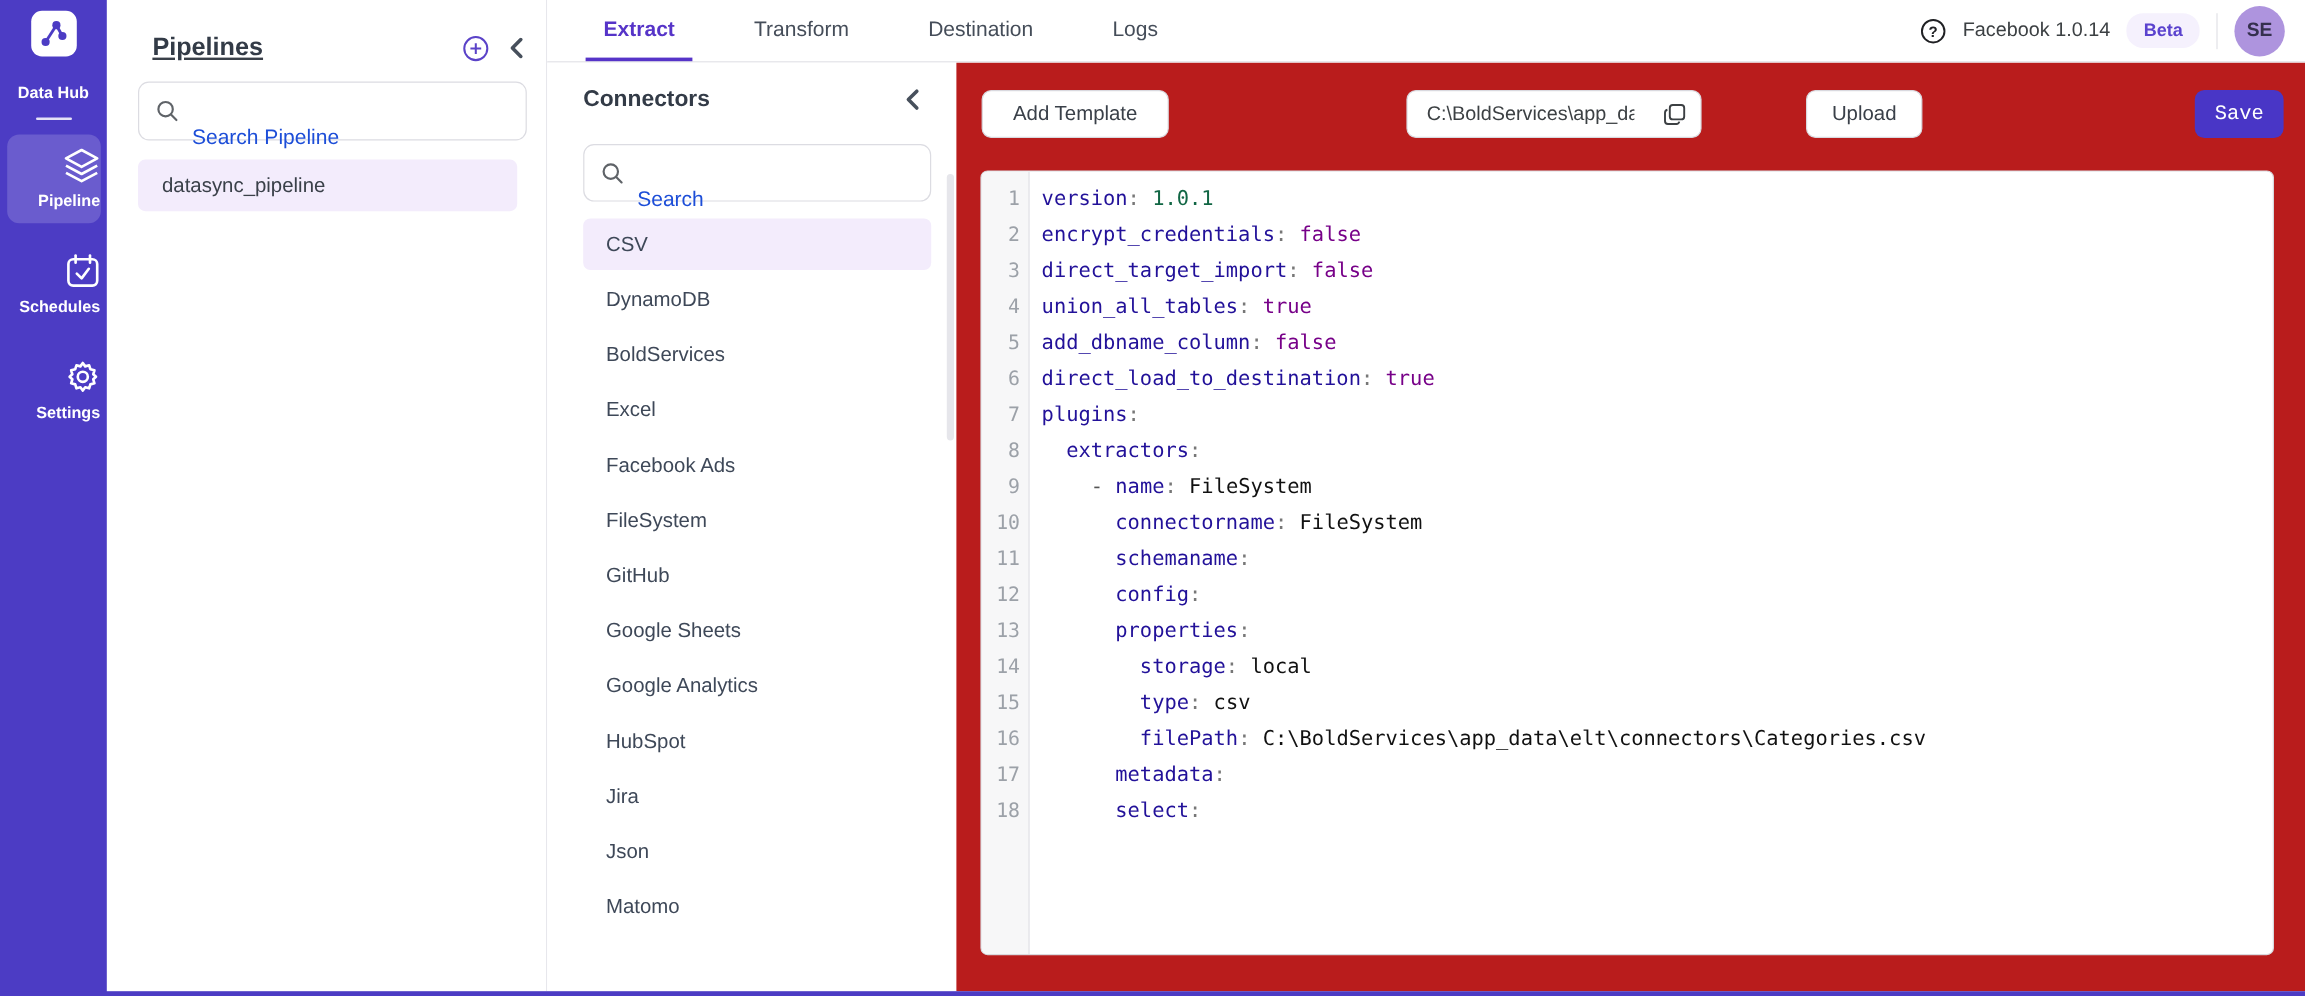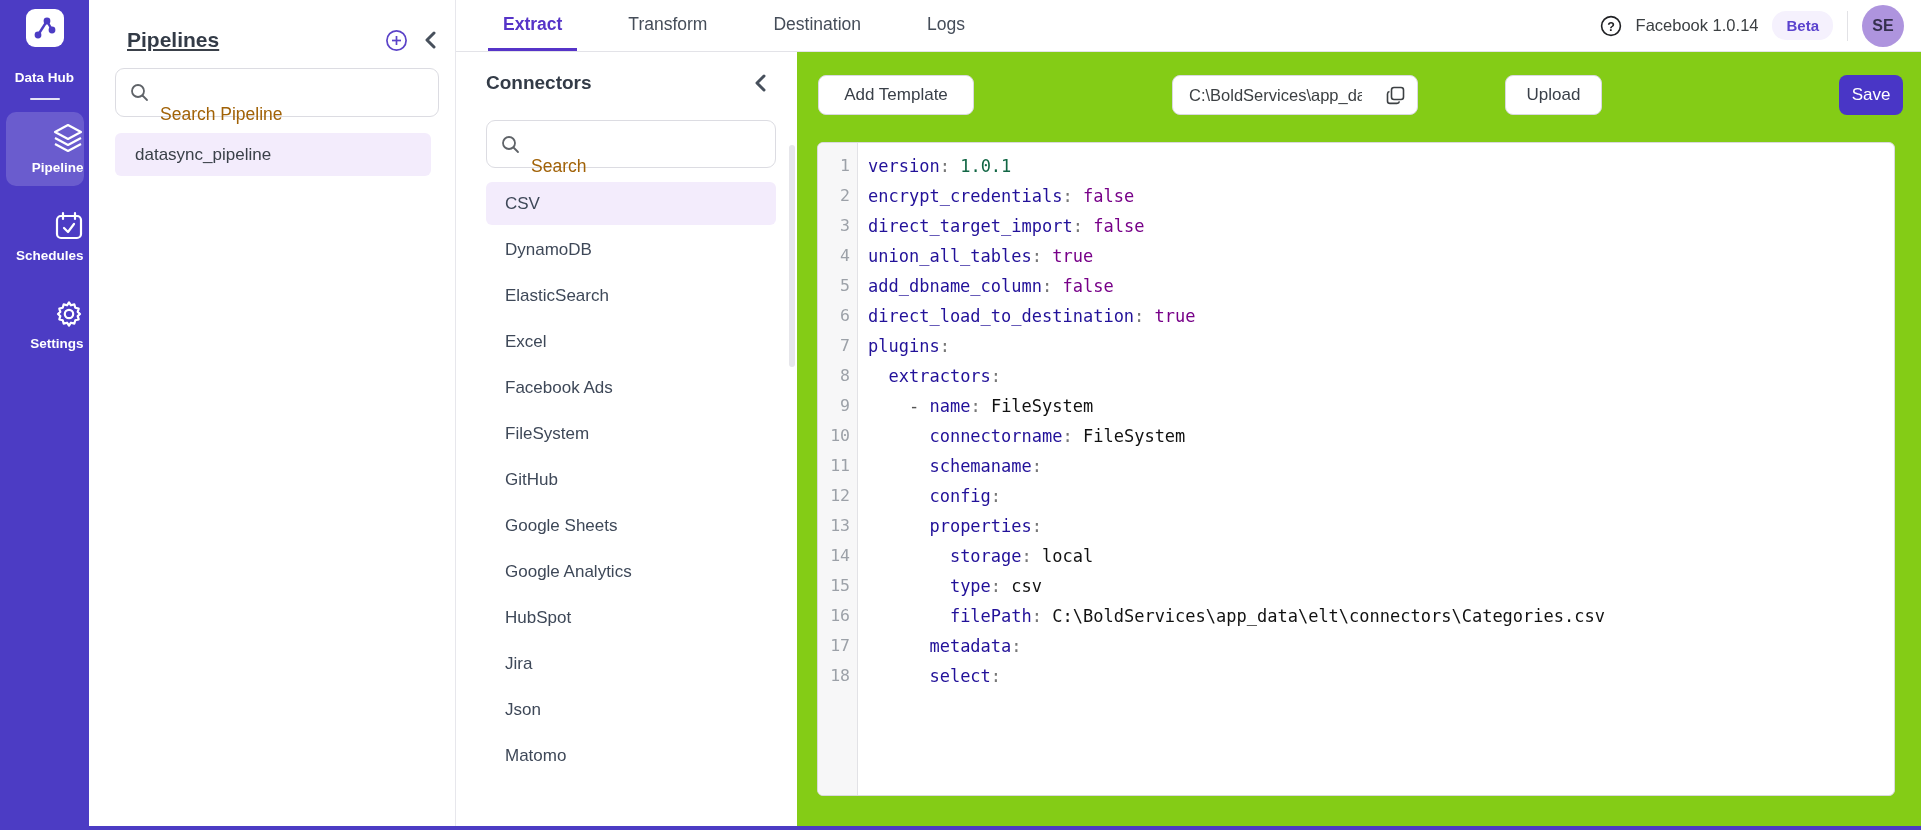--- a/index.html
+++ b/index.html
@@ -20,21 +20,21 @@
   .bottombar{position:absolute;left:0;bottom:0;width:1921px;height:4px;background:var(--sidebar);z-index:9;}
 
   
   .pipelines{position:absolute;left:89px;top:0;width:366px;height:826px;background:#fff;
              border-right:1px solid #E7E7EC;}
   .pipelines .hdr{position:absolute;top:28px;left:38px;right:18px;display:flex;align-items:center;text-decoration:underline;}
   .pipelines .hdr .title{font-size:21px;font-weight:bold;color:#333B47;}
   .pipelines .hdr .tools{margin-left:auto;display:flex;align-items:center;gap:16px;}
   .searchbox{display:flex;align-items:center;gap:11px;background:#fff;border:1px solid #DCDCE2;
              border-radius:9px;padding:0 14px;}
-  .searchbox .ph{color:#a16207;font-size:17.5px;margin-top:44px;}
+  .searchbox .ph{color:#1d4ed8;font-size:17.5px;margin-top:44px;}
   .pipelines .searchbox{position:absolute;left:26px;top:68px;width:294px;height:47px;}
   .pipe-item{position:absolute;left:26px;top:133px;width:296px;height:43px;border-radius:6px;
              background:var(--selection);display:flex;align-items:center;padding-left:20px;
              font-size:17px;color:#3A4049;cursor:pointer;}
 
   
   .topbar{position:absolute;left:456px;top:0;width:1465px;height:51px;background:#fff;
           border-bottom:1px solid #E3E3E8;display:flex;align-items:center;z-index:2;}
   .tabs{display:flex;height:51px;margin-left:32px;}
   .tab{padding:0 15px;margin-right:36px;display:flex;align-items:center;font-size:17.5px;
@@ -53,33 +53,33 @@
   .connectors .hdr{position:absolute;top:20px;left:30px;right:30px;display:flex;align-items:center;}
   .connectors .hdr .title{font-size:19px;font-weight:bold;color:#333B47;}
   .connectors .searchbox{position:absolute;left:30px;top:68px;width:260px;height:46px;}
   .conn-list{position:absolute;left:30px;top:130px;width:290px;display:flex;flex-direction:column;gap:3px;}
   .conn-item{height:43px;border-radius:6px;display:flex;align-items:center;padding-left:19px;
              font-size:17px;color:#3E4858;cursor:pointer;}
   .conn-item.active{background:var(--selection);}
   .conn-scrollbar{position:absolute;right:2px;top:93px;width:6px;height:222px;background:#E6E6EB;border-radius:3px;}
 
   
-  .main{position:absolute;left:797px;top:52px;width:1124px;height:774px;background:#84cc16;}
+  .main{position:absolute;left:797px;top:52px;width:1124px;height:774px;background:#b91c1c;}
   .btn{background:#fff;border:1px solid #D9D9DF;border-radius:8px;font-size:17px;color:#3A4049;
        display:flex;align-items:center;justify-content:center;cursor:pointer;box-sizing:border-box;
        font-family:"Liberation Sans",sans-serif;}
   .btn-add{position:absolute;left:21px;top:23px;width:156px;height:40px;}
   .pathbox{position:absolute;left:375px;top:23px;width:246px;height:40px;background:#fff;
            border:1px solid #D9D9DF;border-radius:8px;display:flex;align-items:center;
            padding:0 12px 0 16px;box-sizing:border-box;gap:24px;}
   .pathbox .pval{font-size:16.5px;color:#3C4043;white-space:nowrap;overflow:hidden;flex:1;}
   .btn-upload{position:absolute;left:708px;top:23px;width:97px;height:40px;}
-  .btn-save{position:absolute;right:18px;top:23px;width:64px;height:40px;background:var(--save);
+  .btn-save{position:absolute;right:18px;top:23px;width:74px;height:40px;background:var(--save);
             border:none;border-radius:8px;color:#fff;font-size:17px;display:flex;align-items:center;
-            justify-content:center;cursor:pointer;font-family:Liberation Sans, sans-serif;}
+            justify-content:center;cursor:pointer;font-family:Liberation Mono, monospace;}
 
   
   .editor{position:absolute;left:20px;top:90px;width:1078px;height:654px;background:#fff;
           border:1px solid #D9D9DE;border-radius:6px;display:flex;overflow:hidden;box-sizing:border-box;}
   .gutter{width:40px;background:#F7F7F8;border-right:1px solid #E2E2E6;padding:8px 0 0 0;
           font-family:"DejaVu Sans Mono",monospace;font-size:16.5px;color:#9CA1A8;
           display:flex;flex-direction:column;align-items:flex-end;box-sizing:border-box;}
   .gutter .ln{height:30px;line-height:30px;padding-right:7px;}
   .code{flex:1;padding:8px 0 0 10px;font-family:"DejaVu Sans Mono",monospace;font-size:17px;
         color:#111;white-space:pre;overflow:hidden;cursor:text;}
@@ -215,21 +215,21 @@
     <div class="searchbox">
       <svg width="19" height="19" viewBox="0 0 19 19">
         <circle cx="8" cy="8" r="6" fill="none" stroke="#5F6368" stroke-width="1.8"></circle>
         <line x1="12.5" y1="12.5" x2="17" y2="17" stroke="#5F6368" stroke-width="1.8" stroke-linecap="round"></line>
       </svg>
       <span class="ph">Search</span>
     </div>
     <div class="conn-list" id="conn-list">
         <div class="conn-item active">CSV</div>
         <div class="conn-item">DynamoDB</div>
-        <div class="conn-item">ElasticSearch</div>
+        <div class="conn-item">BoldServices</div>
         <div class="conn-item">Excel</div>
         <div class="conn-item">Facebook Ads</div>
         <div class="conn-item">FileSystem</div>
         <div class="conn-item">GitHub</div>
         <div class="conn-item">Google Sheets</div>
         <div class="conn-item">Google Analytics</div>
         <div class="conn-item">HubSpot</div>
         <div class="conn-item">Jira</div>
         <div class="conn-item">Json</div>
         <div class="conn-item">Matomo</div>

